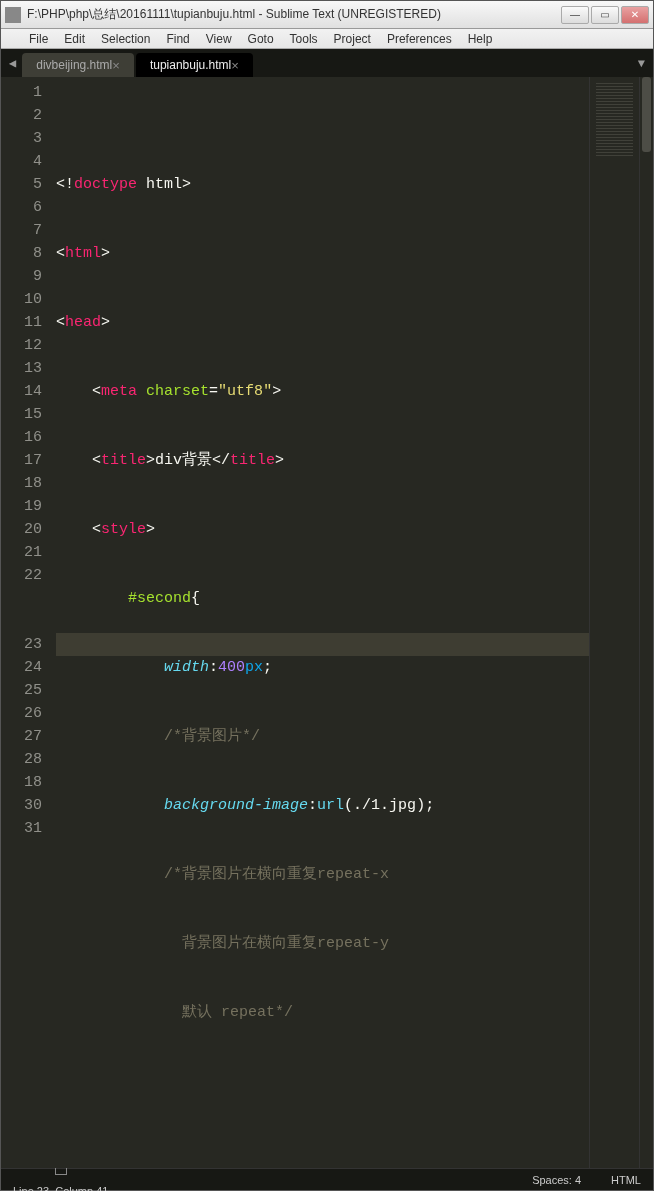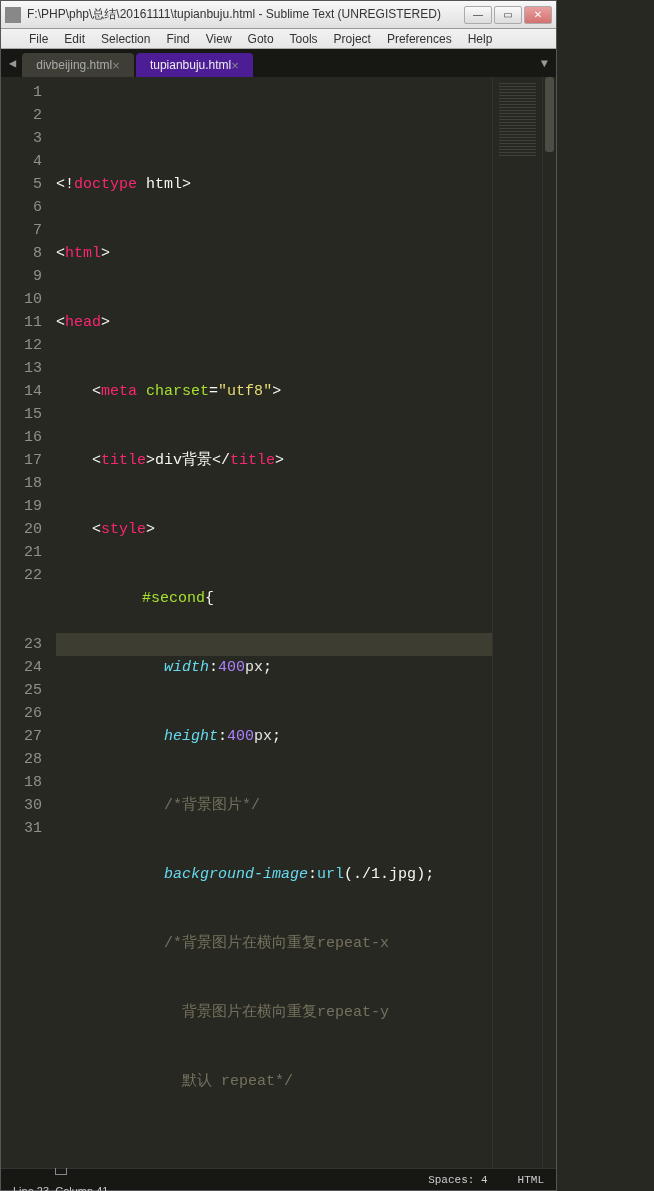--- a/index.html
+++ b/index.html
@@ -5,21 +5,21 @@
 * { margin: 0; padding: 0; box-sizing: border-box; }
 body {
   font-family: Consolas, 'Courier New', monospace;
   font-size: 14px;
   background: #272822;
   color: #f8f8f2;
   user-select: none;
   overflow: hidden;
 }
 .window {
-  width: 557px;
+  width: 654px;
   height: 1191px;
   display: flex;
   flex-direction: column;
   border: 1px solid #555;
   background: #272822;
 }
 .titlebar {
   height: 28px;
   background: linear-gradient(#f8f8f8, #e0e0e0);
   display: flex;
@@ -90,21 +90,21 @@
   padding: 0 14px;
   display: flex;
   align-items: center;
   color: #ccc;
   font-family: 'Segoe UI', Tahoma, sans-serif;
   font-size: 12px;
   border-radius: 4px 4px 0 0;
   margin-right: 2px;
 }
 .tab.inactive { background: #3e3e36; color: #aaa; }
-.tab.active { background: #4c1d95; color: #eee; margin-top: 36px; }
+.tab.active { background: #000000; color: #eee; margin-top: 36px; }
 .tab .close-tab { font-size: 13px; color: #888; }
 .editor-area {
   flex: 1;
   display: flex;
   overflow: hidden;
   background: #272822;
   position: relative;
 }
 .gutter {
   width: 55px;
@@ -169,32 +169,32 @@
   padding: 0 12px;
   font-family: 'Segoe UI', Tahoma, sans-serif;
   font-size: 11px;
   color: #ccc;
   border-top: 1px solid #333;
 }
 .status-left { display: flex; gap: 10px; align-items: center; flex-direction: column; }
 .status-icon {
   width: 12px; height: 12px; border: 1px solid #888;
 }
-.status-right { margin-left: auto; display: flex; gap: 30px; font-family: Liberation Mono, monospace; }
+.status-right { margin-left: auto; display: flex; gap: 30px; }
 
 
 .c-punct { color: #f8f8f2; }
 .c-tag { color: #f92672; }
 .c-attr { color: #a6e22e; }
 .c-str { color: #e6db74; }
 .c-text { color: #f8f8f2; }
-.c-sel { color: #a6e22e; margin-left: 14px; }
+.c-sel { color: #a6e22e; }
 .c-prop { color: #66d9ef; font-style: italic; }
 .c-val { color: #ae81ff; }
-.c-kw { color: #e5e5e5; }
+.c-kw { color: #0ea5e9; }
 .c-func { color: #66d9ef; }
 .c-comment { color: #75715e; }
 .c-doctype { color: #f92672; }
 </style>
 </head>
 <body>
 
 <div class="window">
 
   <div class="titlebar">
@@ -272,21 +272,20 @@
       <div class="line-highlight" style="top:calc(4px + 23px * 24);"></div>
 
       <div class="code-line"><span class="c-punct">&lt;!</span><span class="c-doctype">doctype</span><span class="c-text"> </span><span class="c-text">html</span><span class="c-punct">&gt;</span></div>
       <div class="code-line"><span class="c-punct">&lt;</span><span class="c-tag">html</span><span class="c-punct">&gt;</span></div>
       <div class="code-line"><span class="c-punct">&lt;</span><span class="c-tag">head</span><span class="c-punct">&gt;</span></div>
       <div class="code-line"><span>    </span><span class="c-punct">&lt;</span><span class="c-tag">meta</span><span> </span><span class="c-attr">charset</span><span class="c-punct">=</span><span class="c-str">"</span><span class="c-str">utf8</span><span class="c-str">"</span><span class="c-punct">&gt;</span></div>
       <div class="code-line"><span>    </span><span class="c-punct">&lt;</span><span class="c-tag">title</span><span class="c-punct">&gt;</span><span class="c-text">div背景</span><span class="c-punct">&lt;/</span><span class="c-tag">title</span><span class="c-punct">&gt;</span></div>
       <div class="code-line"><span>    </span><span class="c-punct">&lt;</span><span class="c-tag">style</span><span class="c-punct">&gt;</span></div>
       <div class="code-line"><span>        </span><span class="c-sel">#second</span><span class="c-punct">{</span></div>
       <div class="code-line"><span>            </span><span class="c-prop">width</span><span class="c-punct">:</span><span class="c-val">400</span><span class="c-kw">px</span><span class="c-punct">;</span></div>
-      <div class="code-line"><span>            </span><span class="c-prop">height</span><span class="c-punct">:</span><span class="c-val">400</span><span class="c-kw">px</span><span class="c-punct">;</span></div>
       <div class="code-line"><span>            </span><span class="c-comment">/*背景图片*/</span></div>
       <div class="code-line"><span>            </span><span class="c-prop">background-image</span><span class="c-punct">:</span><span class="c-func">url</span><span class="c-punct">(</span><span class="c-text">./1.jpg</span><span class="c-punct">)</span><span class="c-punct">;</span></div>
       <div class="code-line"><span>            </span><span class="c-comment">/*背景图片在横向重复repeat-x</span></div>
       <div class="code-line"><span>              </span><span class="c-comment">背景图片在横向重复repeat-y</span></div>
       <div class="code-line"><span>              </span><span class="c-comment">默认 repeat*/</span></div>
       <div class="code-line"><span></span></div>
       
       
       
       

